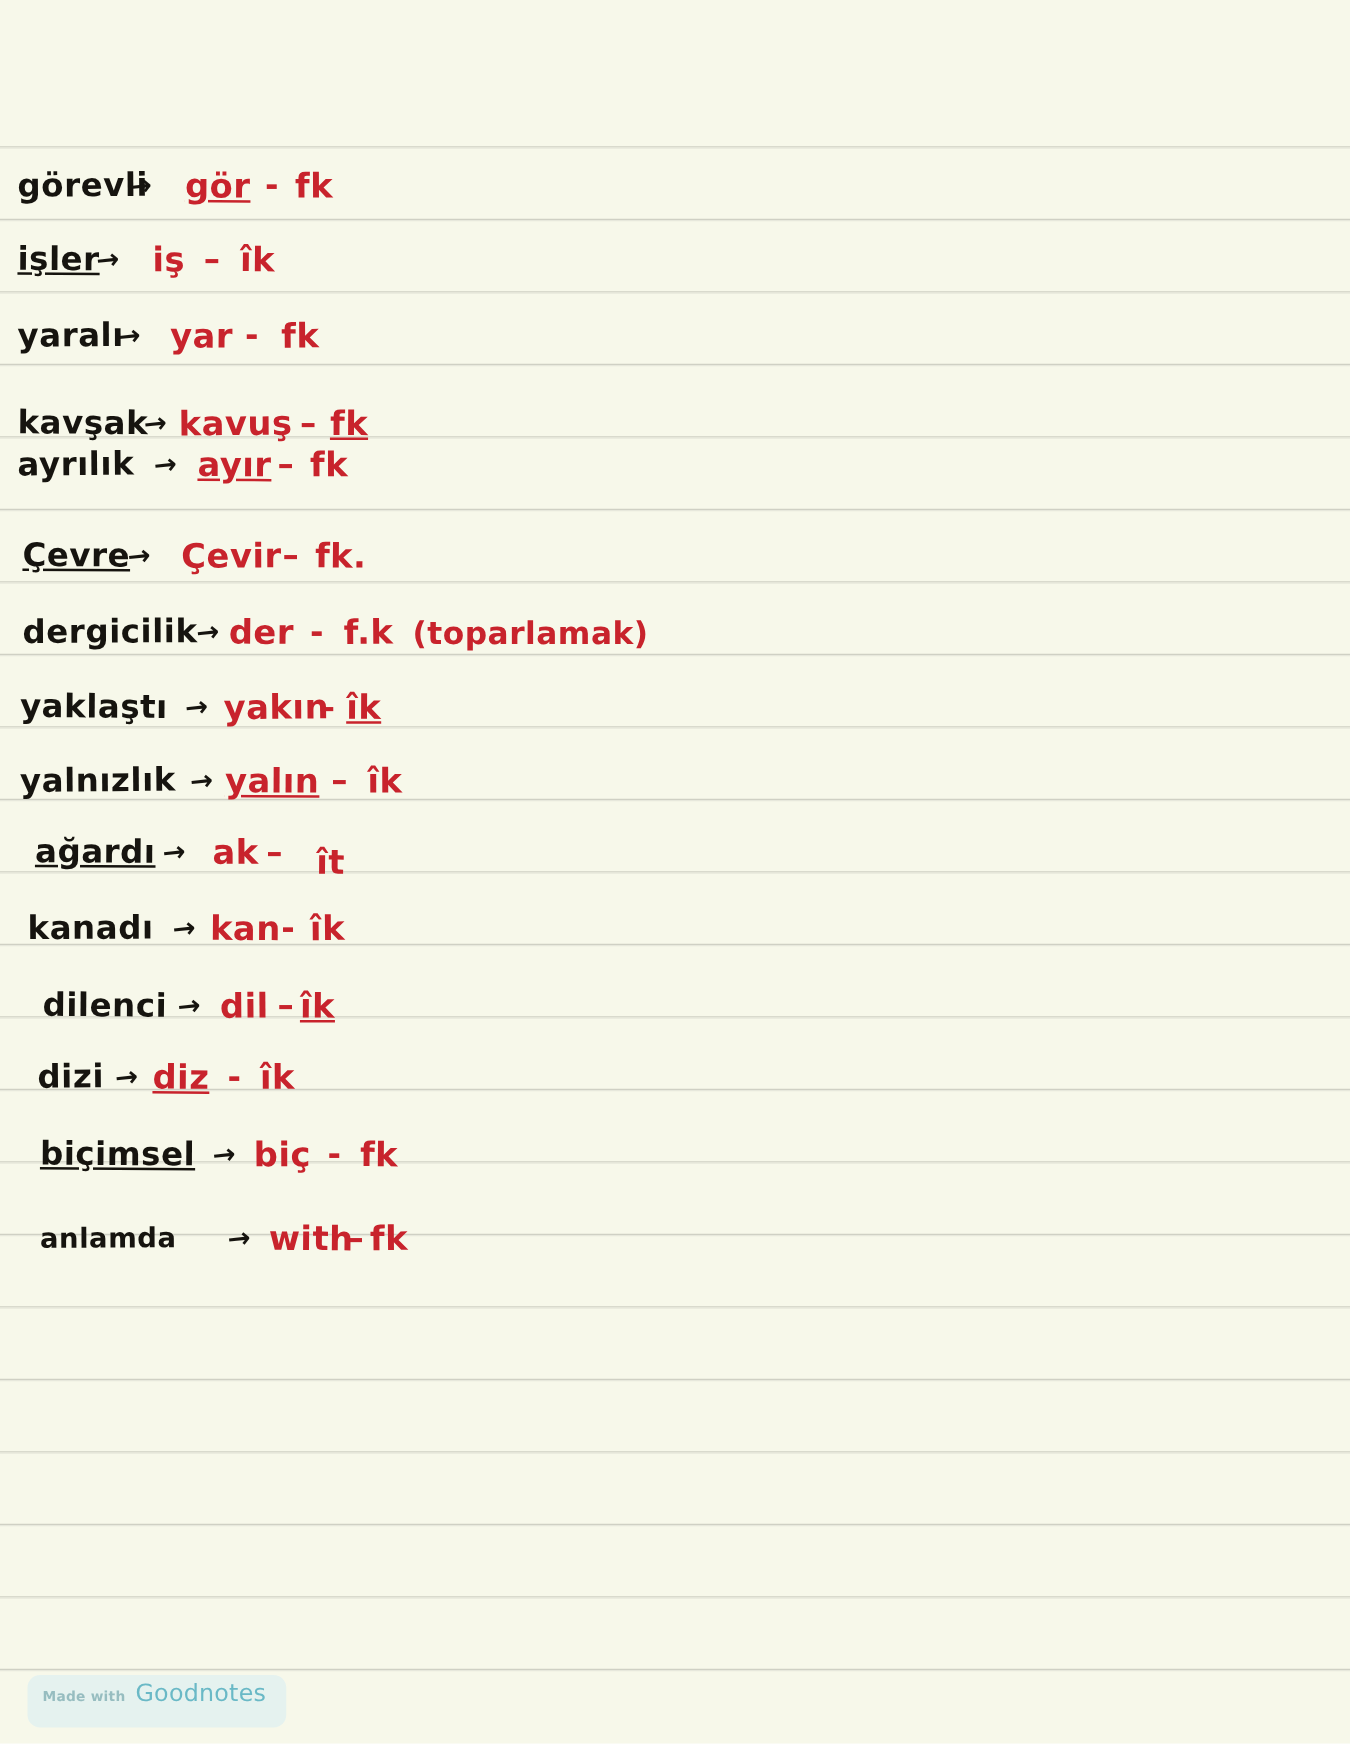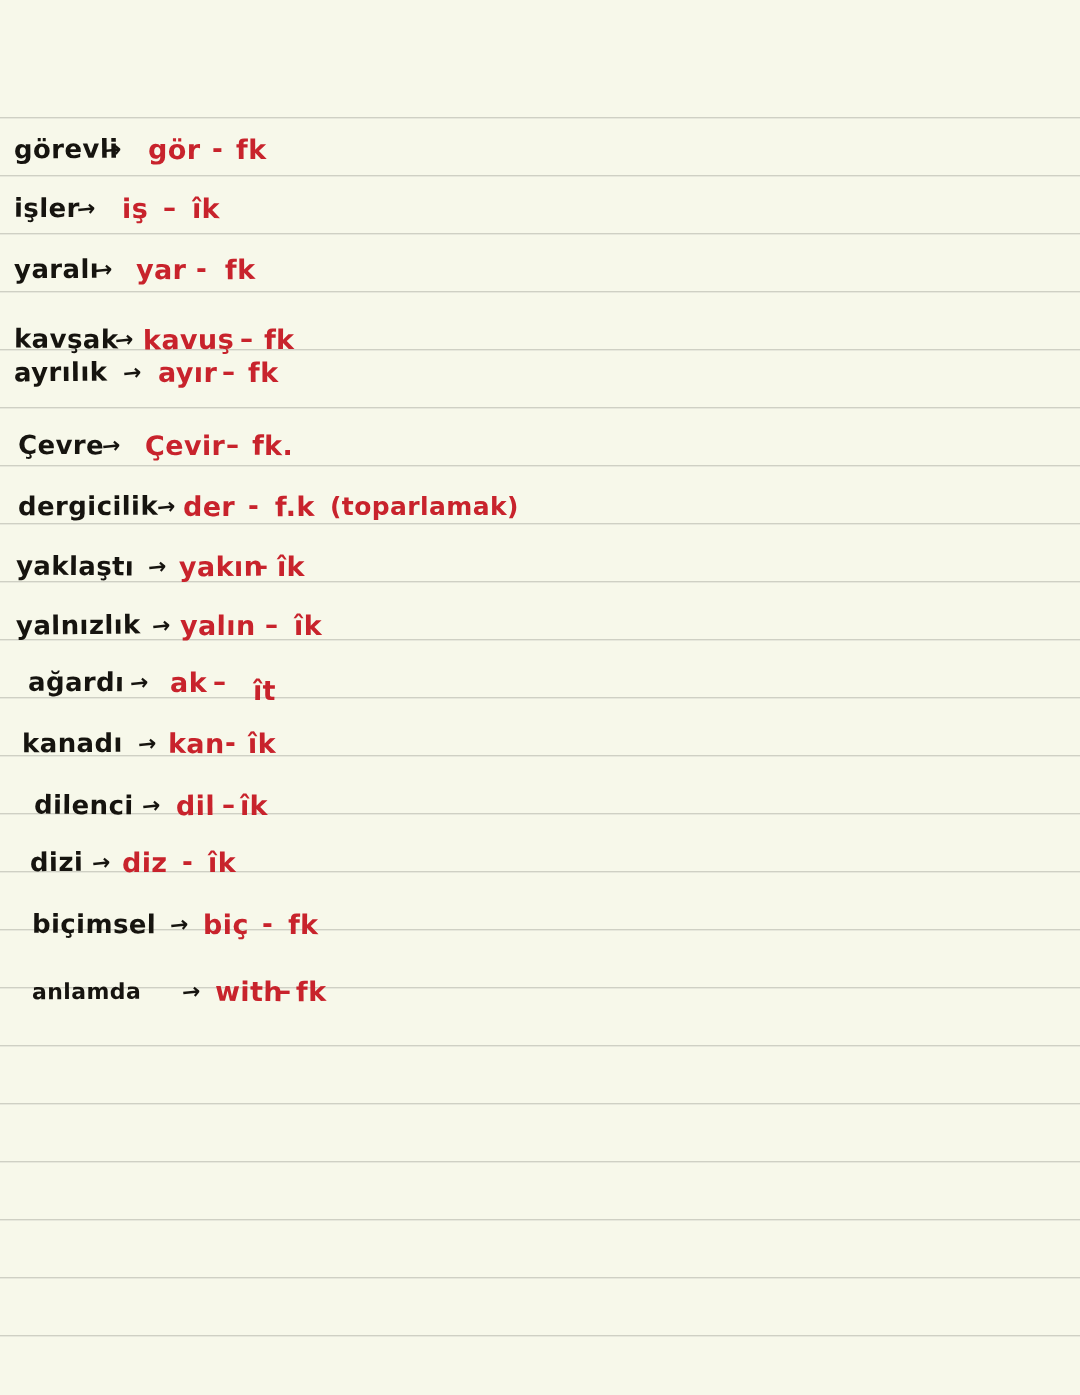--- a/index.html
+++ b/index.html
@@ -74,21 +74,21 @@
   }
   .paren {
     color: #c8232c;
   }
   .seg {
     display: inline-block;
   }
 
   
   .j1 { transform: rotate(-0.5deg); }
-  .j2 { transform: rotate(0.3deg); }
+  .j2 { transform: rotate(0.3deg); text-decoration: underline; }
   .j3 { transform: rotate(-0.25deg); }
   .j4 { transform: rotate(0.45deg); }
 
   
   #watermark {
     position: absolute;
     left: 22px;
     top: 1340px;
     height: 34px;
     padding: 4px 16px 4px 12px;
@@ -246,14 +246,18 @@
       </div>
       <div class="note-row" style="top: 962px;">
         <span class="hand seg ink-black j3" style="position: absolute; left: 32px; font-size: 22px;">anlamda</span>
         <span class="hand seg arrow" style="position: absolute; left: 182px; font-size: 22px;">→</span>
         <span class="hand seg ink-red j4" style="position: absolute; left: 215px; font-size: 27px;">with</span>
         <span class="hand seg ink-red" style="position: absolute; left: 278px; font-size: 26px;">–</span>
         <span class="hand seg ink-red j1" style="position: absolute; left: 296px; font-size: 27px;">fk</span>
       </div>
     </div>
 
+  <div id="watermark">
+    <span id="wm-made">Made with</span>
+    <span id="wm-brand">Goodnotes</span>
+  </div>
 
 </div>
 
 </body></html>

